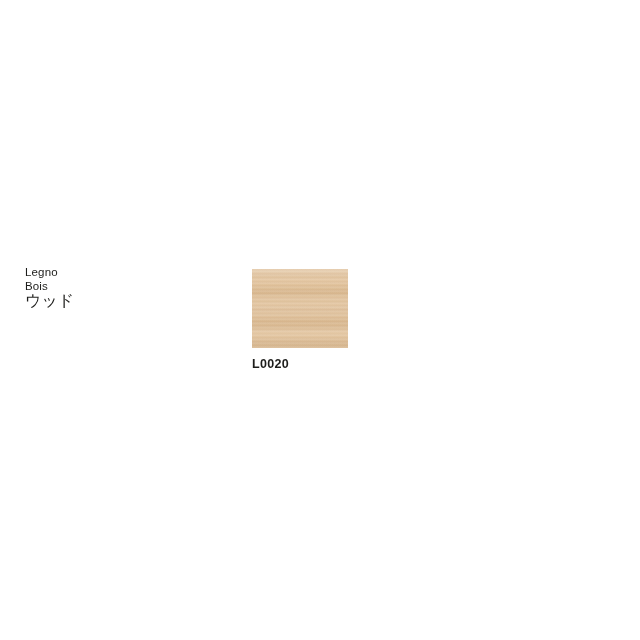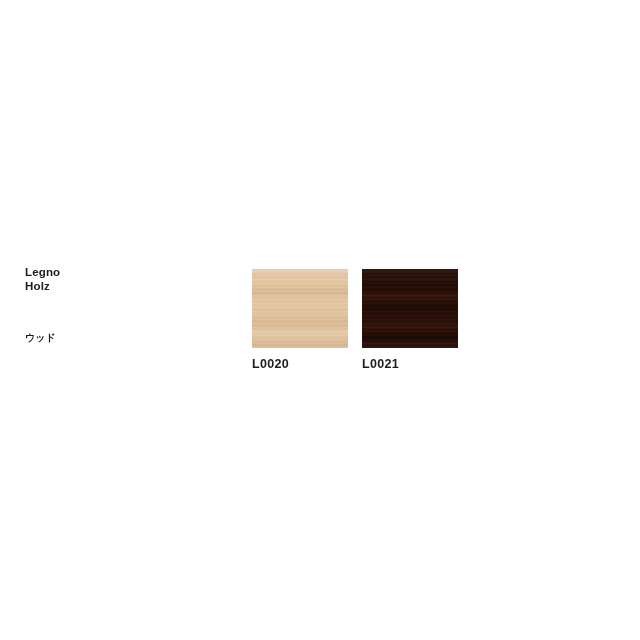--- a/index.html
+++ b/index.html
@@ -18,30 +18,29 @@
 
   
   #language-block {
     position: absolute;
     left: 25px;
     top: 265px;
     width: 120px;
   }
   #language-block .lang-line {
     font-size: 11.5px;
-    font-weight: bold;
+    font-weight: normal;
     line-height: 14.3px;
     color: #1d1d1b;
     letter-spacing: 0.15px;
     white-space: nowrap;
   }
   #language-block .lang-line.jp {
-    font-size: 10px;
+    font-size: 16px;
     letter-spacing: 0px;
-    margin-top: 37px;
   }
 
   
   #swatch-row {
     position: absolute;
     left: 252px;
     top: 269px;
     display: flex;
     gap: 14px;
   }
@@ -173,30 +172,26 @@
     color: #1d1d1b;
     letter-spacing: 0.3px;
     line-height: 14px;
   }
 </style>
 </head>
 <body>
 
 <div id="language-block">
   <div class="lang-line">Legno</div>
-  <div class="lang-line">Holz</div>
+  <div class="lang-line">Bois</div>
   <div class="lang-line jp">ウッド</div>
 </div>
 
 <div id="swatch-row">
 
   <div class="swatch-cell">
     <div class="swatch-chip chip-light"></div>
     <div class="swatch-label">L0020</div>
   </div>
 
-  <div class="swatch-cell">
-    <div class="swatch-chip chip-dark"></div>
-    <div class="swatch-label">L0021</div>
-  </div>
 
 
 </div>
 
 </body></html>

